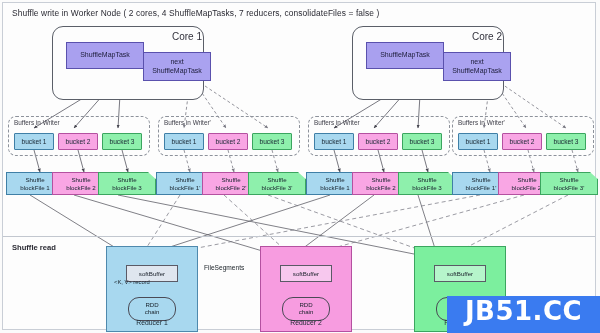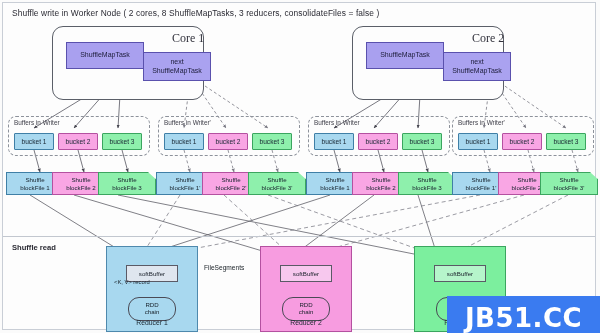--- a/index.html
+++ b/index.html
@@ -8,21 +8,21 @@
        color:#1a1a2e;-webkit-font-smoothing:antialiased;}
   #stage{position:absolute;left:0;top:0;width:600px;height:333px;background:#fbfbfb;}
   .outer-frame{position:absolute;left:2px;top:2px;width:594px;height:328px;
        border:1px solid #c9ced6;background:#fdfdfd;box-sizing:border-box;}
 
   svg.edges{position:absolute;left:0;top:0;width:600px;height:333px;overflow:visible;}
 
   .title{position:absolute;left:12px;top:8px;font-size:8.4px;color:#2a2a33;white-space:nowrap;letter-spacing:.1px;}
 
   .core-box{position:absolute;border:1.1px solid #5b5f68;border-radius:11px;background:#fdfdfd;}
-  .core-label{position:absolute;font-size:12px;color:#32323c;font-family:Liberation Serif, serif;}
+  .core-label{position:absolute;font-size:10px;color:#32323c;}
 
   .smt{position:absolute;background:#a9a0ef;border:1px solid #5a51ad;
        display:flex;align-items:center;justify-content:center;text-align:center;
        font-size:7px;color:#1d1d3a;line-height:1.18;box-sizing:border-box;}
   .smt.next{background:#aaa2f0;}
 
   .buf-group{position:absolute;border:1.1px dashed #8d929b;border-radius:8px;background:transparent;}
   .buf-label{position:absolute;font-size:6.4px;color:#41414b;white-space:nowrap;}
 
   .bucket{position:absolute;height:17px;border:1px solid #3f7fa6;background:#a8d8ef;
@@ -54,31 +54,31 @@
   .reducer.pink .softbuf{background:#f7c8ee;}
   .reducer.green .softbuf{background:#b6f5cb;}
   .rdd{position:absolute;left:50%;transform:translateX(-50%);top:50px;
        width:46px;height:22px;border:1px solid #4a4a55;border-radius:11px;
        background:transparent;display:flex;flex-direction:column;align-items:center;
        justify-content:center;font-size:6.1px;line-height:1.08;color:#172029;}
   .kv{position:absolute;font-size:5.8px;color:#1b242d;white-space:nowrap;}
   .fseg{position:absolute;font-size:6.6px;color:#22292f;white-space:nowrap;}
 
   .watermark{position:absolute;left:447px;top:296px;width:153px;height:37px;
-       background:#3a7bf0;display:flex;align-items:flex-end;justify-content:center;}
+       background:#3a7bf0;display:flex;align-items:flex-start;justify-content:center;}
   .watermark span{font-size:26px;font-weight:bold;color:#ffffff;letter-spacing:.5px;
        font-family:"DejaVu Sans",sans-serif;}
 </style>
 </head>
 <body>
 
 <div id="stage">
   <div class="outer-frame"></div>
 
-  <div class="title">Shuffle write in Worker Node ( 2 cores, 8 ShuffleMapTasks, 3 reducers, consolidateFiles = false )</div>
+  <div class="title">Shuffle write in Worker Node ( 2 cores, 4 ShuffleMapTasks, 7 reducers, consolidateFiles = false )</div>
 
   <svg class="edges">
     <defs>
       <marker id="ah" markerWidth="5" markerHeight="5" refX="4.2" refY="2" orient="auto">
         <path d="M0,0 L4.6,2 L0,4 z" fill="#44444e"></path>
       </marker>
       <marker id="ahd" markerWidth="5" markerHeight="5" refX="4.2" refY="2" orient="auto">
         <path d="M0,0 L4.6,2 L0,4 z" fill="#7a7a84"></path>
       </marker>
     </defs>

